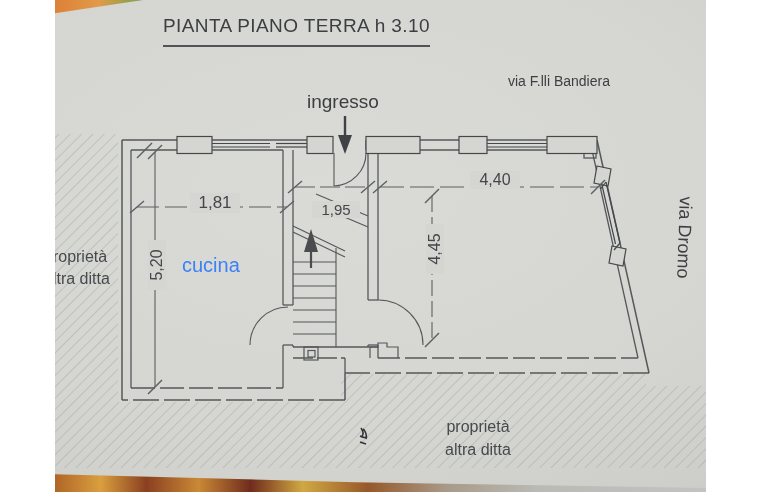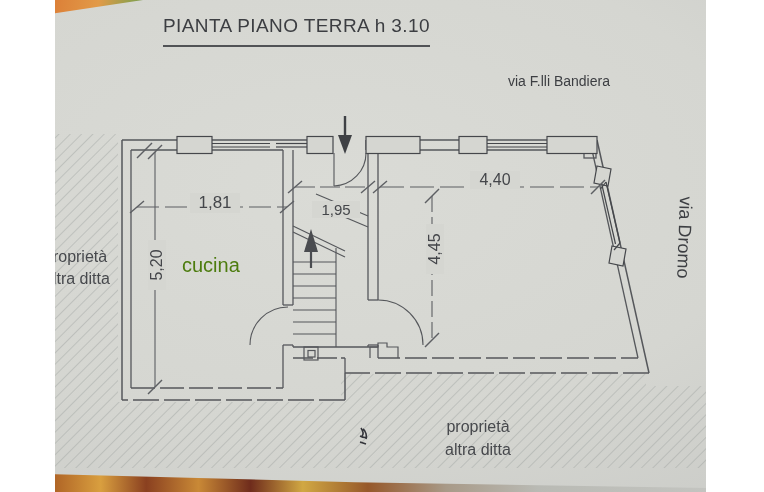--- a/index.html
+++ b/index.html
@@ -16,21 +16,21 @@
   #plan-svg{left:0;top:0;width:764px;height:492px;z-index:3;pointer-events:none;}
   .lbl{position:absolute;z-index:4;white-space:nowrap;}
   #title{left:163px;top:15px;font-size:19px;letter-spacing:.4px;
          border-bottom:2px solid rgba(58,60,64,.85);padding-bottom:8px;}
   #scale{left:455px;top:15px;font-size:19px;}
   #area-note{left:164px;top:53px;font-size:19px;}
   #ingresso{left:307px;top:91px;font-size:19px;}
   #street-top{left:508px;top:73px;font-size:14px;}
   #street-right{left:638px;top:227px;width:92px;font-size:18px;text-align:center;
                 transform:rotate(92deg);transform-origin:center;}
-  .room-lbl{font-size:20px;color:#4d7c0f;}
+  .room-lbl{font-size:20px;color:#3b82f6;}
   #room-cucina{left:182px;top:254px;}
   #room-soggiorno{left:471px;top:260px;font-size:21px;}
   .dim{font-size:16px;color:#44464a;background:#d5d6d1;padding:0 3px;text-align:center;}
   #dim-325{left:190px;top:193px;width:44px;font-size:17px;}
   #dim-195{left:312px;top:172px;width:42px;font-size:15px;margin-top:29px;}
   #dim-440{left:470px;top:171px;width:44px;font-size:16px;}
   #dim-520{left:132px;top:256px;width:44px;transform:rotate(-90deg);}
   #dim-445{left:410px;top:240px;width:44px;transform:rotate(-90deg);}
   .prop{font-size:16px;line-height:22px;color:#47494d;}
   #prop-left{left:44px;top:246px;}
@@ -173,20 +173,21 @@
       <line x1="425" y1="203" x2="439" y2="189" stroke-width="1.4"></line>
       <line x1="425" y1="347" x2="439" y2="333" stroke-width="1.4"></line>
       <line x1="137" y1="158" x2="152" y2="143" stroke-width="1.4"></line>
     </g>
 
     <path d="M361,428 c2,3 3,6 1,8 m1,-7 c3,2 4,7 3,10 m-6,-3 c2,1 5,2 7,1 m-7,5 l6,2" stroke="#33343a" stroke-width="1.6" fill="none"></path>
   </svg>
 
   <div id="title" class="lbl">PIANTA PIANO TERRA  h 3.10</div>
 
+  <div id="ingresso" class="lbl">ingresso</div>
   <div id="street-top" class="lbl">via F.lli Bandiera</div>
   <div id="street-right" class="lbl">via Dromo</div>
 
   <div id="room-cucina" class="lbl room-lbl">cucina</div>
 
   <div id="dim-325" class="lbl dim">1,81</div>
   <div id="dim-520" class="lbl dim">5,20</div>
   <div id="dim-195" class="lbl dim">1,95</div>
   <div id="dim-440" class="lbl dim">4,40</div>
   <div id="dim-445" class="lbl dim">4,45</div>

